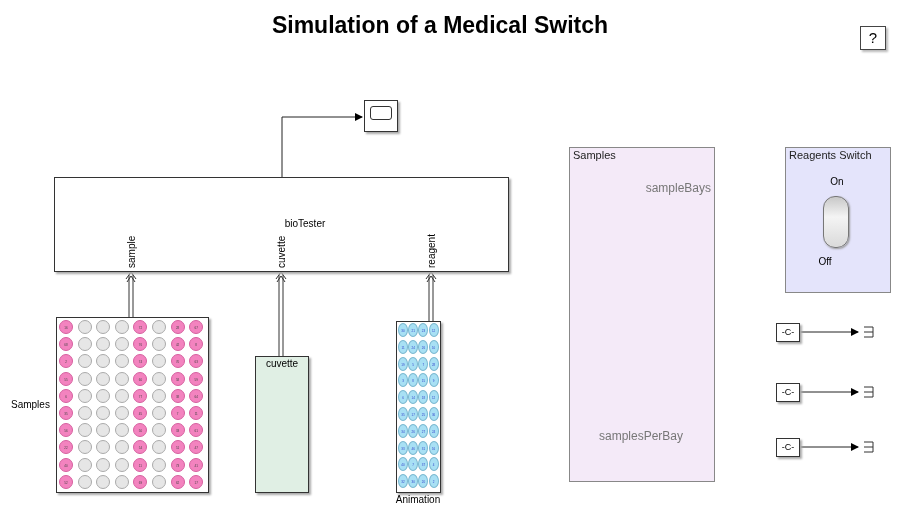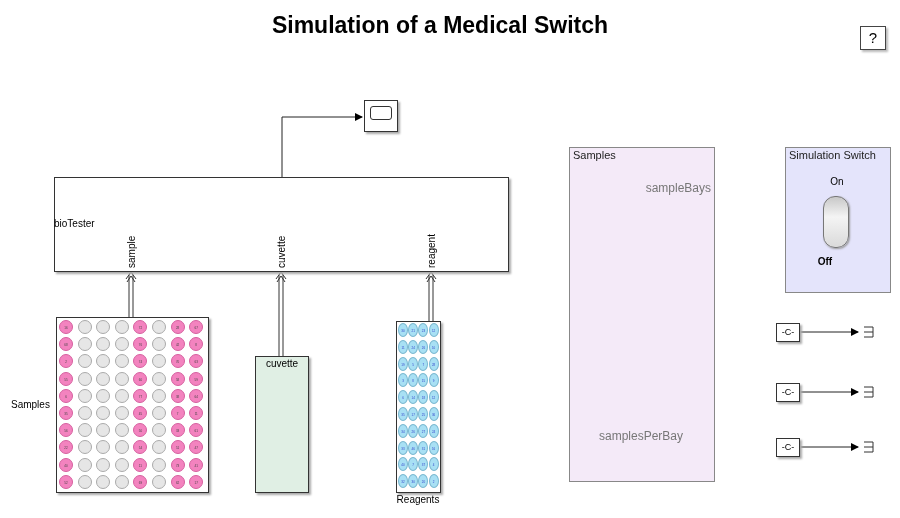--- a/index.html
+++ b/index.html
@@ -3,41 +3,41 @@
 <meta charset="utf-8">
 <style>
   html, body { margin: 0; padding: 0; background: #ffffff; }
   body { width: 900px; height: 518px; position: relative; overflow: hidden; font-family: "Liberation Sans", sans-serif; }
   .abs { position: absolute; }
   #title { left: 0; width: 880px; top: 12px; text-align: center; font-size: 23px; font-weight: bold; color: #000; }
   #help-btn { left: 860px; top: 26px; width: 24px; height: 22px; border: 1px solid #444; background: #fff; box-shadow: 2px 2px 2px #bbb; text-align: center; line-height: 22px; font-size: 15px; cursor: pointer; }
   svg#diagram { position: absolute; left: 0; top: 0; }
   .block { background: #fff; border: 1px solid #333; box-shadow: 2px 2px 2px #aaa; }
   #biotester { left: 54px; top: 177px; width: 453px; height: 93px; }
-  #biotester-label { left: 54px; top: 218px; width: 502px; font-size: 10px; }
+  #biotester-label { left: 54px; top: 218px; width: 502px; text-align: center; font-size: 10px; }
   .port-label { font-size: 10px; transform: rotate(-90deg); transform-origin: left top; white-space: nowrap; }
   #scope { left: 364px; top: 100px; width: 32px; height: 30px; }
   #scope-screen { left: 370px; top: 106px; width: 20px; height: 12px; border: 1px solid #333; border-radius: 3px; background: #fff; }
   #samples-block { left: 56px; top: 317px; width: 151px; height: 174px; }
   #samples-side-label { left: 11px; top: 399px; font-size: 10px; }
   .well { position: absolute; width: 14px; height: 14px; border-radius: 50%; border: 1px solid #999; box-sizing: border-box; font-size: 3px; color: #444; text-align: center; line-height: 14px; }
   .well.pink { background: #f383bf; border-color: #d6609f; }
   .well.grey { background: #e6e6e6; border-color: #aaa; }
   .well.blue { background: #a8e0f4; border-color: #7ab8d0; color: #3344cc; }
   #cuvette-block { left: 255px; top: 356px; width: 52px; height: 135px; background: #e0efe4; }
   #cuvette-label { left: 255px; top: 358px; width: 54px; text-align: center; font-size: 10px; }
   #reagents-block { left: 396px; top: 321px; width: 43px; height: 170px; }
   #reagents-label { left: 388px; top: 494px; width: 60px; text-align: center; font-size: 10px; }
   #samples-panel { left: 569px; top: 147px; width: 144px; height: 333px; background: #f4eaf8; border: 1px solid #888; }
   #samples-panel-title { left: 573px; top: 149px; font-size: 11px; color: #222; }
   .knob-title { font-size: 12px; color: #777; text-align: center; width: 140px; }
   #anim-panel { left: 785px; top: 147px; width: 104px; height: 144px; background: #e4e4fb; border: 1px solid #888; }
   #anim-title { left: 789px; top: 149px; font-size: 11px; color: #222; }
   #anim-on { left: 785px; top: 176px; width: 104px; text-align: center; font-size: 10px; }
-  #anim-off { left: 785px; top: 256px; width: 80px; text-align: center; font-size: 10px; font-weight: bold; }
+  #anim-off { left: 785px; top: 256px; width: 80px; text-align: center; font-size: 10px; }
   #toggle { left: 823px; top: 196px; width: 24px; height: 50px; border-radius: 12px; border: 1px solid #777; background: linear-gradient(#c8c8c8, #f4f4f4 40%, #dadada); box-shadow: 1px 1px 2px #999; cursor: pointer; }
   .const-block { width: 22px; height: 17px; font-size: 9px; text-align: center; line-height: 17px; }
 </style>
 </head>
 <body>
 
 <div id="title" class="abs">Simulation of a Medical Switch</div>
 <div id="help-btn" class="abs"><span>?</span></div>
 
 <svg id="diagram" width="900" height="518">
@@ -126,29 +126,29 @@
 <div id="scope" class="abs block"></div>
 <div id="scope-screen" class="abs"></div>
 
 <div id="samples-side-label" class="abs">Samples</div>
 <div id="samples-block" class="abs block"></div>
 
 <div id="cuvette-block" class="abs block"></div>
 <div id="cuvette-label" class="abs">cuvette</div>
 
 <div id="reagents-block" class="abs block"></div>
-<div id="reagents-label" class="abs">Reagents</div>
+<div id="reagents-label" class="abs">Animation</div>
 
 <div id="samples-panel" class="abs"></div>
 <div id="samples-panel-title" class="abs">Samples</div>
 <div class="abs knob-title" style="left:571px; top:181px;text-align:right;">sampleBays</div>
 <div class="abs knob-title" style="left:571px; top:429px;">samplesPerBay</div>
 
 <div id="anim-panel" class="abs"></div>
-<div id="anim-title" class="abs">Simulation Switch</div>
+<div id="anim-title" class="abs">Reagents Switch</div>
 <div id="anim-on" class="abs">On</div>
 <div id="toggle" class="abs"></div>
 <div id="anim-off" class="abs">Off</div>
 
 <div class="abs block const-block" style="left:776px; top:323px;">-C-</div>
 <div class="abs block const-block" style="left:776px; top:383px;">-C-</div>
 <div class="abs block const-block" style="left:776px; top:438px;">-C-</div>
 
 <div class="well pink" style="left: 59px; top: 320px;">16</div>
 <div class="well grey" style="left: 77.6px; top: 320px;"></div>

